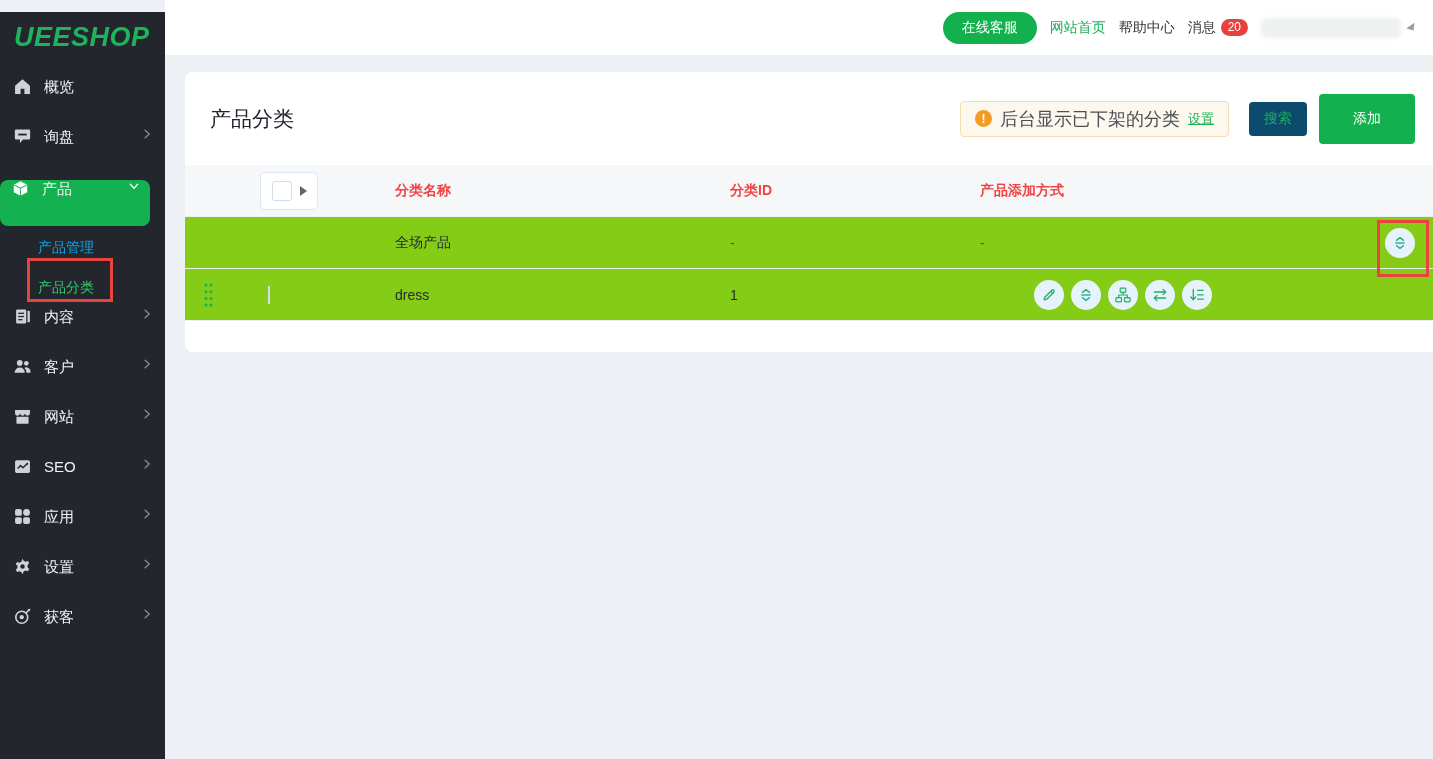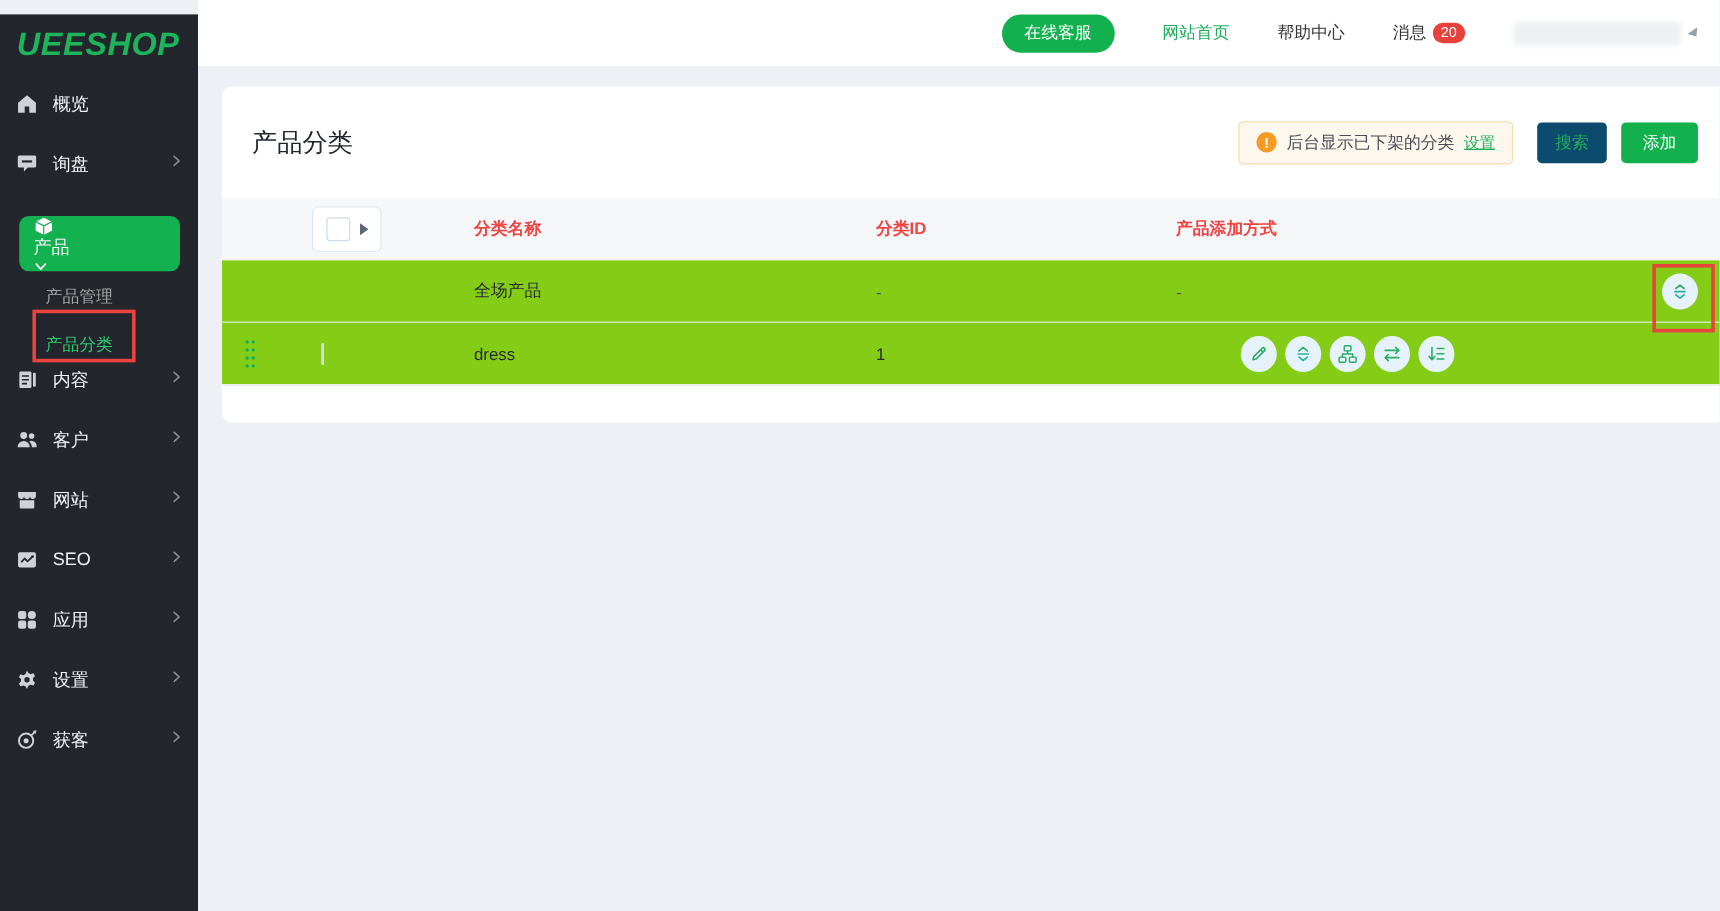--- a/index.html
+++ b/index.html
@@ -10,31 +10,31 @@
   .sidebar { position:absolute; left:0; top:12px; width:165px; height:759px;
     background:#23262c; z-index:2; }
   .logo { padding:10px 0 0 14px; font-size:27px; font-weight:800;
     font-style:italic; color:#1db45c; letter-spacing:.5px; height:66px; }
   .s-item { display:flex; height:50px; padding:0 12px 0 14px;
     color:#f2f3f4; font-size:15px; cursor:pointer; position:relative; }
   .s-item .icn { width:17px; height:17px; margin-right:13px; color:#cfd2d8;
     display:flex; align-items:center; justify-content:center; flex:none; }
   .s-item .lbl { flex:1; }
   .s-item .chev { width:12px; height:12px; display:flex; align-items:center; }
-  .s-item.active { background:#14b150; border-radius:8px; margin:0 15px 0 16px;
-    padding:0 10px 0 12px; height:46px; margin-top:2px; margin-bottom:2px;flex-direction:column; }
+  .s-item.active { background:#14b150; border-radius:8px; margin:0 15px 0 0;
+    padding:0 10px 0 12px; height:46px; margin-top:2px; margin-bottom:2px; }
   .s-item.active .icn { color:#ffffff; }
   .s-sub { height:40px; display:flex; align-items:center; padding-left:38px;
-    font-size:14px; color:#a3a3a3; cursor:pointer; }
+    font-size:14px; color:#0ea5e9; cursor:pointer; }
   .s-sub.selected { color:#2ecc71; }
 
   
   .topbar { position:absolute; left:165px; top:0; width:1268px; height:55px;
     background:#fff; display:flex; align-items:center; justify-content:flex-end;
-    gap:40px; padding-right:16px; }
+    gap:13px; padding-right:16px; }
   .pill-btn { background:#12b14e; color:#fff; font-size:14px; border:none;
     border-radius:16px; padding:7px 19px; cursor:pointer; }
   .top-link { font-size:14px; cursor:pointer; }
   .top-link.green { color:#1fae5a; }
   .top-link.dark { color:#333; }
   .msg-wrap { display:flex; align-items:center; gap:5px; cursor:pointer; }
   .badge { background:#e8413c; color:#fff; font-size:12px; border-radius:9px;
     padding:1px 7px; line-height:15px; }
   .user-wrap { display:flex; align-items:center; gap:6px; }
   .user-blur { width:140px; height:20px; border-radius:4px; background:#eef0f2;
@@ -47,27 +47,27 @@
   .card { position:absolute; left:185px; top:72px; width:1248px; height:280px;
     background:#fff; border-radius:8px 0 0 8px; }
   .card-head { height:93px; display:flex; align-items:center; padding:0 18px 0 25px; }
   .page-title { font-size:21px; font-weight:500; color:#20242c; flex:1; }
   .notice { display:flex; align-items:center; gap:8px; background:#fdf8ee;
     border:1px solid #f4ddb2; border-radius:4px; height:36px; padding:0 14px;
     margin-right:20px; }
   .warn-ic { width:17px; height:17px; border-radius:50%; background:#f59a23;
     color:#fff; font-size:12px; font-weight:bold; display:flex;
     align-items:center; justify-content:center; flex:none; }
-  .notice-text { font-size:14px; color:#4a4f57; }
+  .notice-text { font-size:18px; color:#4a4f57; }
   .notice-link { font-size:13px; color:#1fae5a; text-decoration:underline;
     cursor:pointer; }
   .btn-search { background:#0c4a6e; color:#1fae5a; font-size:14px; border:none;
     border-radius:4px; height:34px; padding:0 15px; margin-right:12px; cursor:pointer; }
   .btn-add { background:#12b14e; color:#fff; font-size:14px; border:none;
-    border-radius:4px; height:34px; padding:0 18px; cursor:pointer; }
+    border-radius:4px; height:50px; padding:0 34px; cursor:pointer; }
 
   
   .trow { display:grid; grid-template-columns:47px 163px 335px 250px 250px 1fr;
     align-items:center; border-bottom:1px solid #eceff2; }
   .thead { height:52px; background:#f5f7f9; font-weight:bold; font-size:14px;
     color:#ef4444; }
   .tbody-row { height:52px; font-size:14px; color:#262a33; background:#84cc16; }
   .select-box { margin-left:28px; width:58px; height:38px; background:#fff;
     border:1px solid #dde7f1; border-radius:5px; display:flex; align-items:center;
     justify-content:center; gap:8px; cursor:pointer; }

